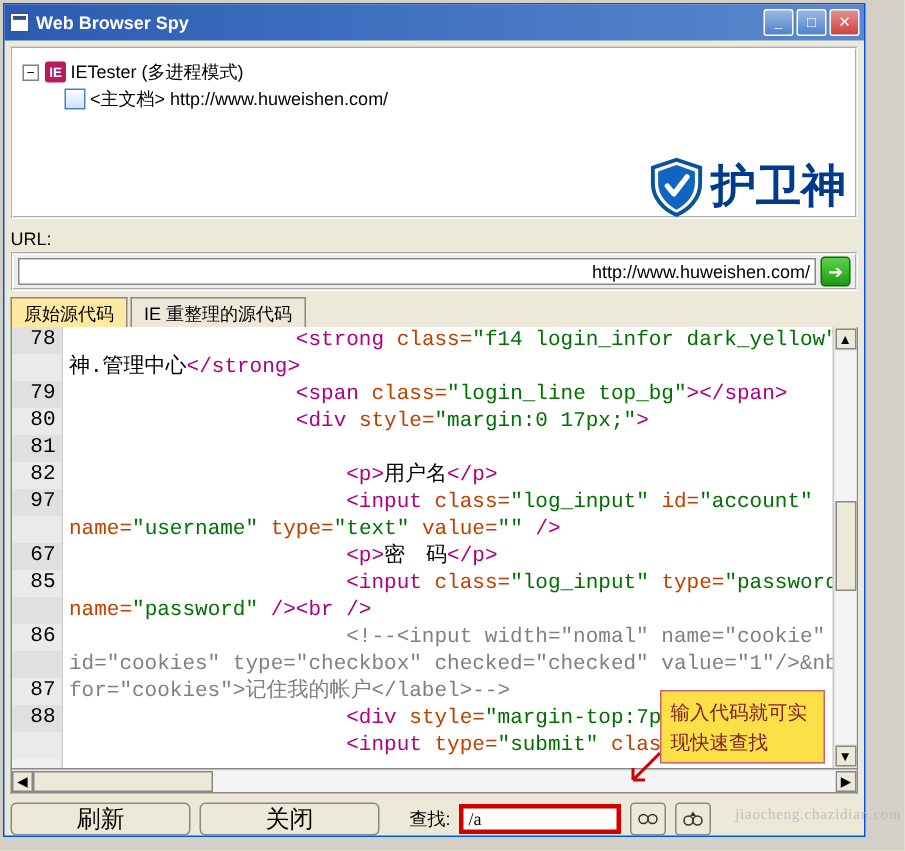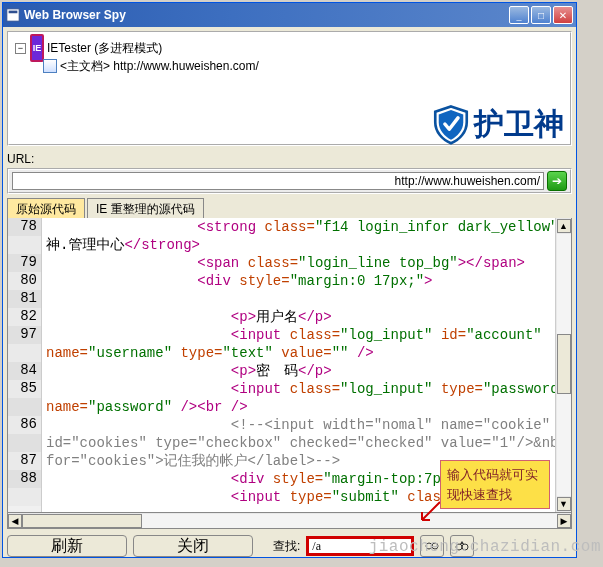--- a/index.html
+++ b/index.html
@@ -84,22 +84,22 @@
     font-size: 9px;
     display: flex;
     align-items: center;
     justify-content: center;
     margin-right: 4px;
     color: #000;
   }
   .ie-chip {
     display:inline-flex; align-items:center; justify-content:center;
     font-size:9px; font-weight:bold; color:#fff;
-    background:#6d28d9; border:2px solid #be185d;
-    border-radius:2px; width:14px; height:28px; margin-right:3px;
+    background:#6d28d9; border:5px solid #be185d;
+    border-radius:2px; width:14px; height:14px; margin-right:3px;
   }
   .doc-icon {
     width:14px; height:14px;
     background: linear-gradient(#fff,#cfe0ff);
     border:1px solid #4d80c0;
     margin-right:3px;
   }
   .logo {
     position: absolute;
     right: 6px;
@@ -274,23 +274,23 @@
   }
   .arrow{
     position:absolute;
     left:420px; top:500px;
     width:22px; height:22px;
     z-index:9;
   }
   .footer-img{
     position:absolute;
     right:2px; top:538px;
-    font-size:16px;
+    font-size:10px;
     color:#bdbdbd;
-    font-family:Liberation Mono, monospace;
+    font-family:Liberation Serif, serif;
     letter-spacing:0.5px;
   }
 </style>
 </head>
 <body>
 
 <div class="window">
   <div class="titlebar">
     <svg class="titlebar-icon" viewBox="0 0 16 16">
       <rect x="1" y="1" width="14" height="14" fill="#fff" stroke="#305090"></rect>
@@ -343,21 +343,21 @@
     <div class="code-container">
       <div class="gutter">
         <div class="ln">78</div>
         <div class="ln"></div>
         <div class="ln">79</div>
         <div class="ln">80</div>
         <div class="ln">81</div>
         <div class="ln">82</div>
         <div class="ln">97</div>
         <div class="ln"></div>
-        <div class="ln">84</div>
+        <div class="ln">67</div>
         <div class="ln">85</div>
         <div class="ln"></div>
         <div class="ln">86</div>
         <div class="ln"></div>
         <div class="ln">87</div>
         <div class="ln">88</div>
         <div class="ln"></div>
       </div>
       <div class="code-area">
         <div class="cline">                  <span class="kw">&lt;strong</span> <span class="at">class=</span><span class="sv">"f14 login_infor dark_yellow"</span>登录护卫</div>

